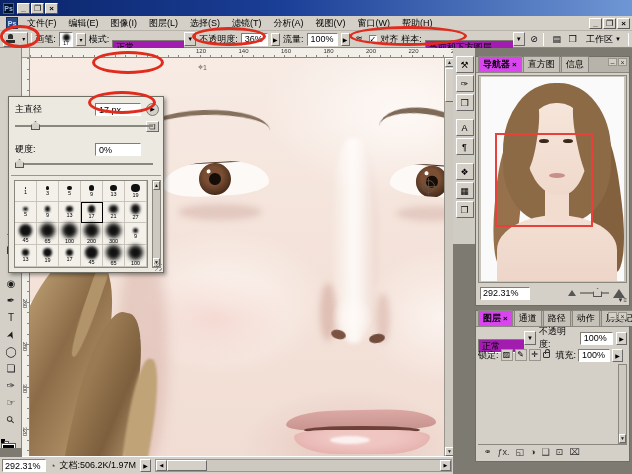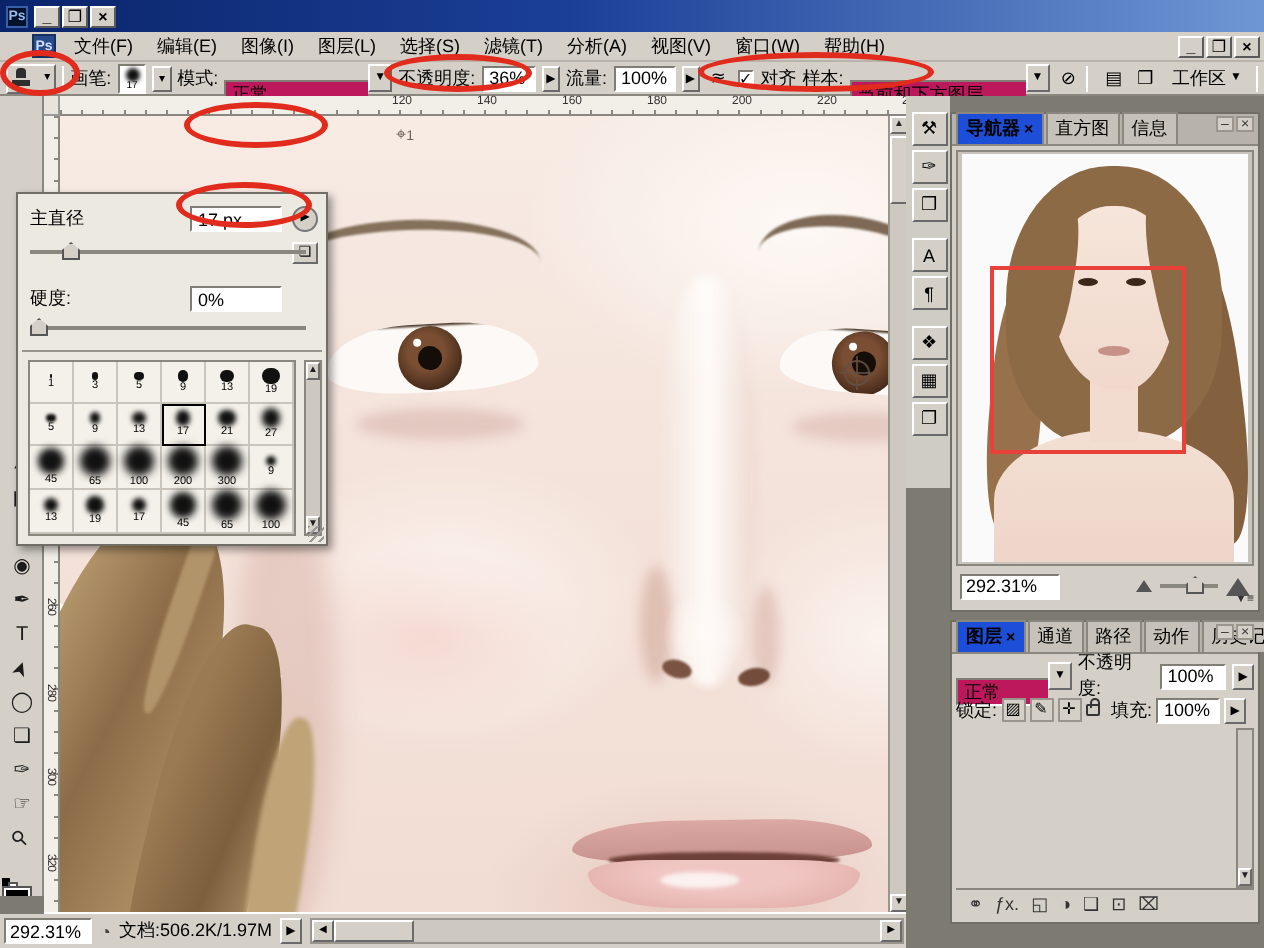--- a/index.html
+++ b/index.html
@@ -13,21 +13,21 @@
     color:#fff; display:flex; align-items:center; padding:0 3px; gap:3px; }
   .app-icon { width:11px; height:11px; background:#00122e; color:#9db9e8; font-size:7px; font-weight:bold;
     display:flex; align-items:center; justify-content:center; border:1px solid #3a5ea8; }
   .title-text { font-size:9px; font-weight:bold; white-space:nowrap; overflow:hidden; flex:1; letter-spacing:0; }
   .winbtns { display:flex; gap:1px; }
   .winbtn { width:13px; height:11px; background:#d4d0c8; border:1px solid; border-color:#fff #5a5a5a #5a5a5a #fff;
     font-size:8px; line-height:9px; text-align:center; color:#000; font-weight:bold; }
 
   
   .menubar { position:absolute; left:0; top:16px; width:632px; height:15px; background:#d4d0c8;
-    display:flex; align-items:center; padding-left:16px; border-bottom:1px solid #b8b4ac; }
+    display:flex; align-items:center; padding-left:6px; border-bottom:1px solid #b8b4ac; }
   .menu-ps { width:12px; height:12px; background:#274a8c; color:#cfe0ff; font-size:7px; font-weight:bold;
     display:flex; align-items:center; justify-content:center; margin-right:3px; border:1px solid #16305e; }
   .menu-item { padding:1px 6px; white-space:nowrap; }
   .menubar .winbtns { margin-left:auto; margin-right:2px; }
 
   
   .optionsbar { position:absolute; left:0; top:31px; width:632px; height:17px; background:#d4d0c8;
     border-bottom:1px solid #8a877f; display:flex; align-items:center; gap:3px; padding:0 3px; white-space:nowrap; }
   .ob-label { font-size:9px; }
   .btn3d { background:#d4d0c8; border:1px solid; border-color:#fff #6a6a6a #6a6a6a #fff; }
@@ -40,21 +40,21 @@
   .vsep { width:1px; height:13px; background:#9b978f; border-right:1px solid #fff; }
   .brush-thumb { width:18px; height:15px; position:relative; display:flex; align-items:center; justify-content:center; flex-direction:column; }
   .brush-thumb .dot { width:7px; height:7px; border-radius:50%; background:#111; filter:blur(1px); }
   .brush-thumb .num { font-size:5px; line-height:4px; }
   .ob-field { height:13px; display:flex; align-items:center; padding:0 3px; font-size:9px; }
   .ob-arrowbtn { width:11px; height:13px; display:flex; align-items:center; justify-content:center; font-size:6px; }
   .ob-iconbtn { width:16px; height:14px; display:flex; align-items:center; justify-content:center; font-size:9px; }
   .checkbox { width:9px; height:9px; background:#fff; border:1px solid; border-color:#807d75 #fff #fff #807d75;
     font-size:8px; line-height:7px; text-align:center; }
   .select-box { height:14px; display:flex; align-items:center; }
-  .select-text { height:14px; display:flex; align-items:center; padding:0 3px; background:#be185d;
+  .select-text { height:14px; display:flex; align-items:center; padding:0 3px; background:#a21caf;
     border:1px solid; border-color:#807d75 #fff #fff #807d75; border-right:none;margin-top:16px; }
   .select-arrow { width:12px; height:14px; background:#d4d0c8; border:1px solid; border-color:#fff #6a6a6a #6a6a6a #fff;
     display:flex; align-items:center; justify-content:center; font-size:6px; }
   .workspace-btn { display:flex; align-items:center; gap:2px; padding:0 4px; height:14px; }
 
   
   .main { position:absolute; left:0; top:48px; right:0; bottom:0; }
   .toolbar { position:absolute; left:0; top:0; width:22px; bottom:18px; background:#d4d0c8; border-right:1px solid #8a877f; }
   .toolbar-tools { position:absolute; left:1px; top:176px; width:20px; display:flex; flex-direction:column; align-items:center; }
   .tool-btn { width:19px; height:17px; display:flex; align-items:center; justify-content:center; background:#d4d0c8; }
@@ -165,21 +165,21 @@
   .dock-btn { width:18px; height:17px; margin-bottom:2px; background:#d4d0c8; border:1px solid; border-color:#fff #6a6a6a #6a6a6a #fff;
     display:flex; align-items:center; justify-content:center; font-size:9px; }
   .dock-gap { height:6px; }
   .pgroup { position:absolute; left:22px; right:2px; background:#d4d0c8; border:1px solid #716e66; }
   .pg-nav { top:8px; height:250px; }
   .pg-layers { top:262px; height:152px; }
   .pg-ctl { position:absolute; right:2px; top:1px; display:flex; gap:1px; z-index:5; }
   .pg-ctl span { width:9px; height:8px; font-size:7px; line-height:7px; text-align:center; color:#333; background:#d4d0c8; border:1px solid #9a968e; }
   .tabs { position:absolute; left:0; top:0; right:0; height:16px; background:#b7b3aa; display:flex; align-items:flex-end; padding:2px 18px 0 2px; border-bottom:1px solid #8a877f; }
   .tab { padding:1px 4px; background:#c6c2b9; border:1px solid #8a877f; border-bottom:none; margin-right:1px; white-space:nowrap; font-size:9px; }
-  .tab.active { background:#1d4ed8; font-weight:bold; }
+  .tab.active { background:#d946ef; font-weight:bold; }
   .tab-x { margin-left:2px; font-size:8px; }
   .tab-menu { position:absolute; right:2px; bottom:2px; font-size:6px; color:#333; }
 
   .nav-thumb-area { position:absolute; left:2px; top:18px; right:2px; height:208px; background:#c9c5bd; border:1px solid #8a877f; }
   .nav-img { position:absolute; left:2px; top:1px; right:2px; bottom:1px; background:#fbfafa; overflow:hidden; }
   .nav-img > div { position:absolute; }
   .n-hair { left:22px; top:6px; width:108px; height:140px; background:#8d6a46; border-radius:48% 48% 42% 42%; }
   .n-hairL { left:14px; top:60px; width:26px; height:130px; background:#96714b; border-radius:45%; transform:rotate(5deg); }
   .n-hairR { left:108px; top:46px; width:32px; height:150px; background:#84613e; border-radius:45%; transform:rotate(-7deg); }
   .n-face { left:44px; top:26px; width:64px; height:92px; background:linear-gradient(180deg,#f6e5da,#f0d9cc); border-radius:48% 48% 42% 52%/42% 42% 58% 58%; }

